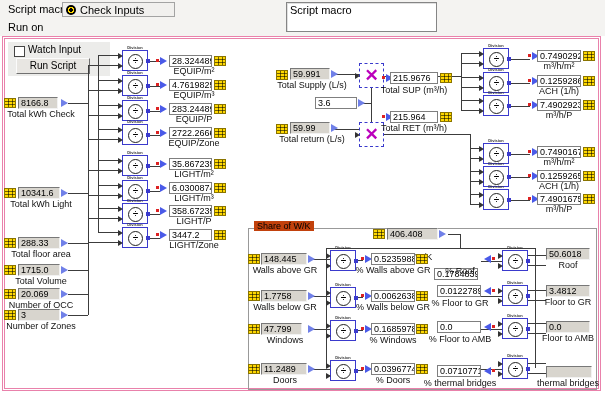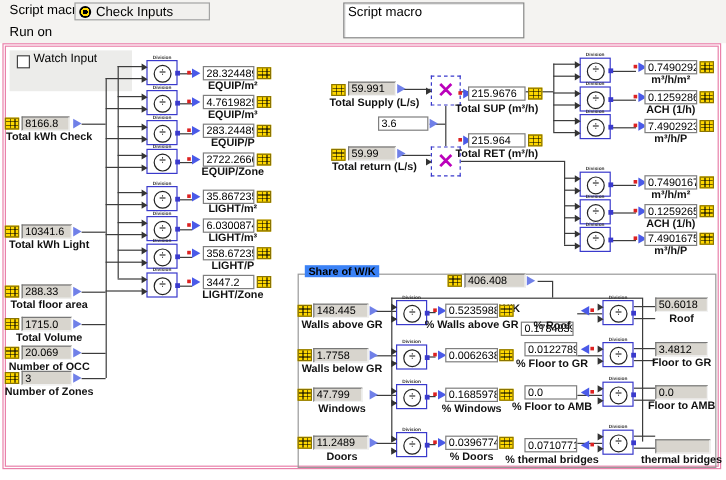--- a/index.html
+++ b/index.html
@@ -19,27 +19,27 @@
   .textarea{position:absolute;left:286px;top:2px;width:151px;height:30px;background:#fff;border:1px solid #858585;
     box-sizing:border-box;box-shadow:inset 1px 1px 0 rgba(0,0,0,.12);font-size:11px;padding:1px 3px;white-space:pre;}
   .canvas-frame{position:absolute;left:2px;top:36px;width:599px;height:355px;border:1px solid var(--pink);box-sizing:border-box;background:#fff;}
   .canvas-frame::after{content:"";position:absolute;inset:1px;border:1px solid var(--pink);}
   .grpbox{position:absolute;left:8px;top:42px;width:102px;height:34px;background:#ececea;}
   .checkbox{position:absolute;left:14px;top:46px;width:9px;height:9px;background:#fff;border:1px solid #444;}
   .watch-lbl{position:absolute;left:28px;top:44px;font-size:10px;}
   .btn-run{position:absolute;left:16px;top:58px;width:74px;height:16px;background:#e8e6e2;border:1px solid #707070;
     border-top-color:#fbfbfb;border-left-color:#fbfbfb;box-sizing:border-box;font-size:10px;text-align:center;line-height:13px;}
   .share-rect{position:absolute;left:248px;top:228px;width:349px;height:162px;border:1px solid #999;box-sizing:border-box;}
-  .share-legend{position:absolute;left:254px;top:221px;background:#3b82f6;padding:0 3px;font-size:9px;font-weight:bold;}
+  .share-legend{position:absolute;left:254px;top:221px;background:#c2410c;padding:0 3px;font-size:9px;font-weight:normal;}
   .wire{position:absolute;background:#3c3c3c;}
   .vbox{position:absolute;height:12px;box-sizing:border-box;font-size:9px;line-height:10px;padding-left:2px;
     overflow:hidden;white-space:nowrap;}
   .vbox.gray{background:var(--graybox);border:1px solid #787878;border-bottom-color:#f2f2f2;border-right-color:#f2f2f2;}
   .vbox.white{background:#fff;border:1px solid #7f7f7f;}
-  .caption{position:absolute;font-size:9px;line-height:9px;text-align:center;white-space:nowrap;overflow:visible;color:#111;font-weight:bold;}
+  .caption{position:absolute;font-size:9px;line-height:9px;text-align:center;white-space:nowrap;overflow:visible;color:#111;}
   .yicon{position:absolute;width:12px;height:10px;background:var(--yellow);border:1px solid #8a7400;box-sizing:border-box;
     background-image:repeating-linear-gradient(0deg,transparent 0 2px,rgba(0,0,0,.55) 2px 3px),
                      repeating-linear-gradient(90deg,transparent 0 3px,rgba(0,0,0,.55) 3px 4px);}
   .oarrow{position:absolute;width:0;height:0;border-top:4px solid transparent;border-bottom:4px solid transparent;
     border-left:7px solid #7080e8;}
   .barrow{position:absolute;width:11px;height:8px;}
   .barrow::before{content:"";position:absolute;left:0;top:2px;width:3px;height:3px;background:#d22;}
   .barrow::after{content:"";position:absolute;left:4px;top:0;width:0;height:0;
     border-top:4px solid transparent;border-bottom:4px solid transparent;border-left:7px solid #4a5ae8;}
   .barrow.flip{transform:scaleX(-1);}
@@ -66,20 +66,21 @@
       <span>Check Inputs</span>
     </div>
     <div class="lbl" style="left:8px;top:21px">Run on</div>
     <div class="textarea">Script macro</div>
   </div>
 
   <div class="canvas-frame"></div>
   <div class="grpbox"></div>
   <div class="checkbox"></div>
   <div class="watch-lbl">Watch Input</div>
+  <div class="btn-run">Run Script</div>
 
   <div class="share-rect"></div>
   <div class="share-legend">Share of W/K</div>
 <div class="wire" style="left: 88px; top: 65px; width: 1px; height: 250px;"></div>
     <div class="wire" style="left: 98px; top: 55px; width: 1px; height: 177px;"></div>
     <div class="wire" style="left: 68px; top: 103px; width: 20px; height: 1px;"></div>
     <div class="wire" style="left: 68px; top: 193px; width: 20px; height: 1px;"></div>
     <div class="wire" style="left: 68px; top: 243px; width: 20px; height: 1px;"></div>
     <div class="wire" style="left: 68px; top: 270px; width: 20px; height: 1px;"></div>
     <div class="wire" style="left: 68px; top: 294px; width: 20px; height: 1px;"></div>
@@ -435,20 +436,21 @@
     <div class="vbox white" style="left: 371px; top: 253px; width: 44px;">0.5235988</div>
     <div class="yicon" style="left: 416px; top: 254px;"></div>
     <div class="caption" style="left: 330px; top: 266px; width: 126px;">% Walls above GR</div>
     <div class="yicon" style="left: 248px; top: 291px;"></div>
     <div class="vbox gray" style="left: 261px; top: 290px; width: 46px;">1.7758</div>
     <div class="oarrow" style="left: 308px; top: 292px;"></div>
     <div class="caption" style="left: 240px; top: 303px; width: 90px;">Walls below GR</div>
     <div class="barrow" style="left: 361px; top: 292px;"></div>
     <div class="vbox white" style="left: 371px; top: 290px; width: 44px;">0.0062638</div>
     <div class="yicon" style="left: 416px; top: 291px;"></div>
+    <div class="caption" style="left: 330px; top: 303px; width: 126px;">% Walls below GR</div>
     <div class="yicon" style="left: 248px; top: 324px;"></div>
     <div class="vbox gray" style="left: 261px; top: 323px; width: 41px;">47.799</div>
     <div class="oarrow" style="left: 308px; top: 325px;"></div>
     <div class="caption" style="left: 240px; top: 336px; width: 90px;">Windows</div>
     <div class="barrow" style="left: 361px; top: 325px;"></div>
     <div class="vbox white" style="left: 371px; top: 323px; width: 44px;">0.1685978</div>
     <div class="yicon" style="left: 416px; top: 324px;"></div>
     <div class="caption" style="left: 330px; top: 336px; width: 126px;">% Windows</div>
     <div class="yicon" style="left: 248px; top: 364px;"></div>
     <div class="vbox gray" style="left: 261px; top: 363px; width: 46px;">11.2489</div>

